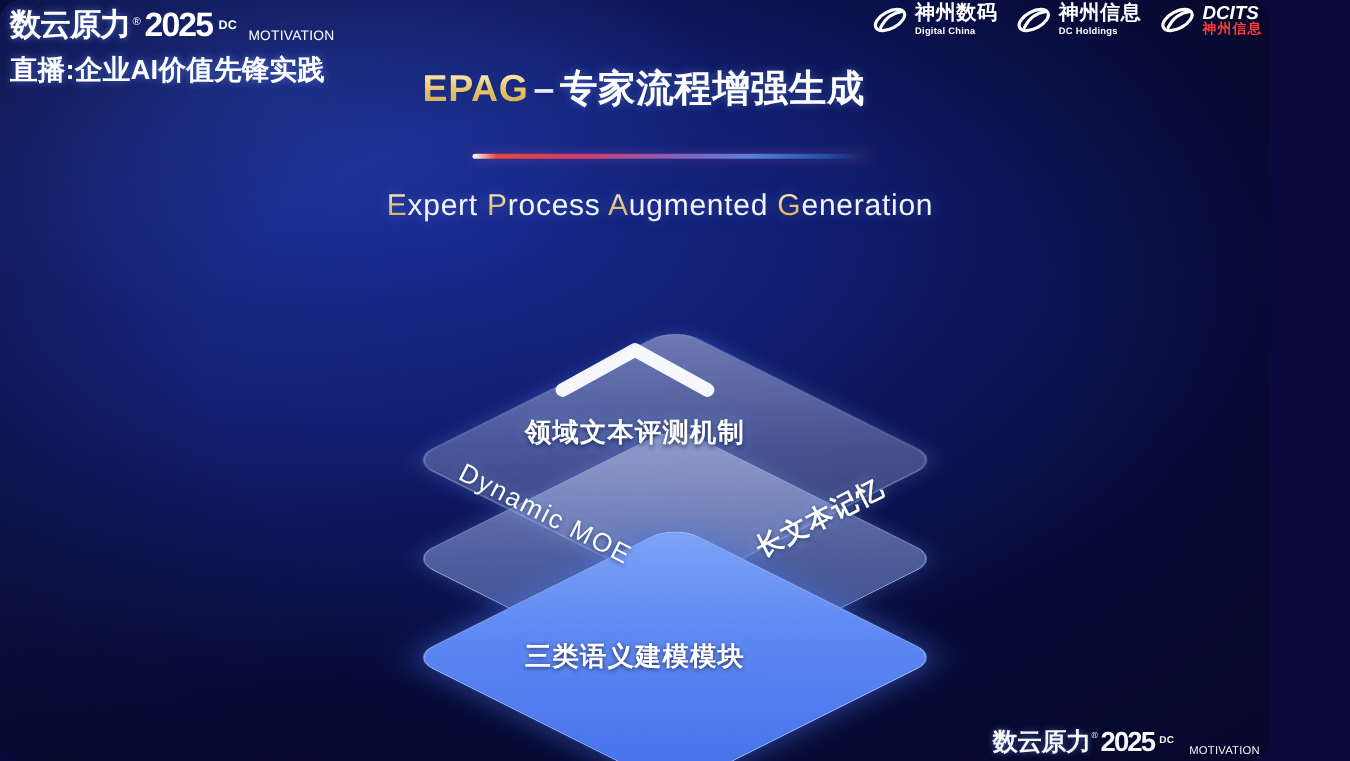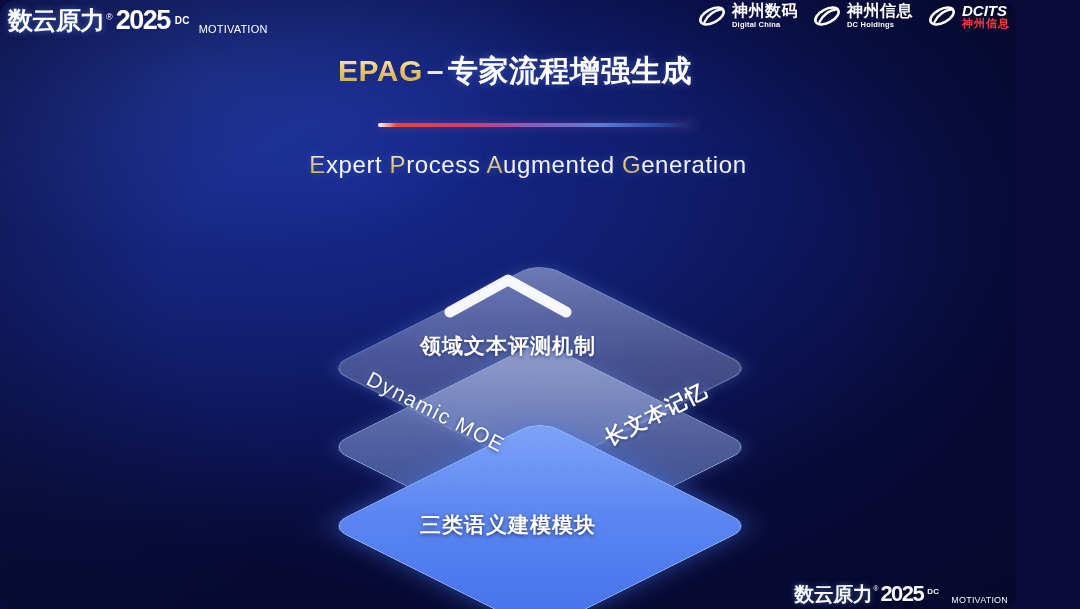--- a/index.html
+++ b/index.html
@@ -159,20 +159,21 @@
   <div class="hdr-left">
     <div class="brand-row">
       <span class="brand-cn">数云原力</span>
       <span class="brand-reg">®</span>
       <span class="brand-year">2025</span>
       <span class="brand-dc">
         <span class="d1">DC</span>
         <span class="d2">MOTIVATION</span>
       </span>
     </div>
+    <div class="live-line">直播:企业AI价值先锋实践</div>
   </div>
 
   <div class="logos">
 
     <div class="logo">
       <svg class="swirl" viewBox="0 0 40 34">
         <ellipse cx="20" cy="17" rx="17" ry="9" transform="rotate(-28 20 17)" fill="none" stroke="#ffffff" stroke-width="3.4"></ellipse>
         <path d="M10 25 C16 13, 26 9, 33 8" fill="none" stroke="#ffffff" stroke-width="3.2" stroke-linecap="round"></path>
       </svg>
       <span class="logo-txt">

